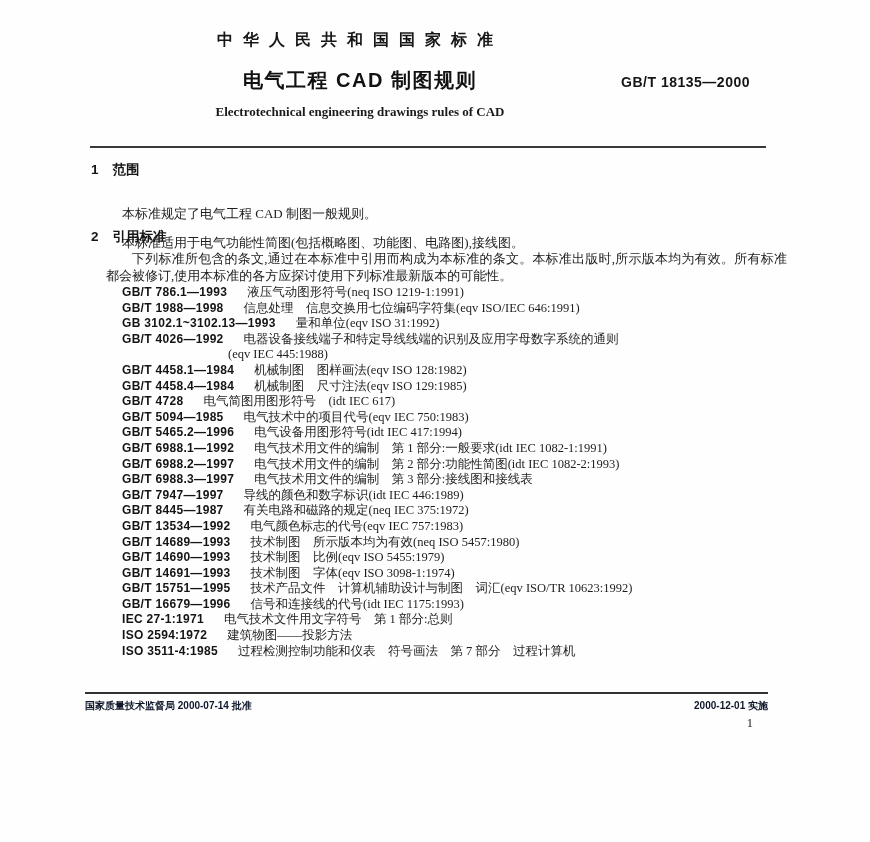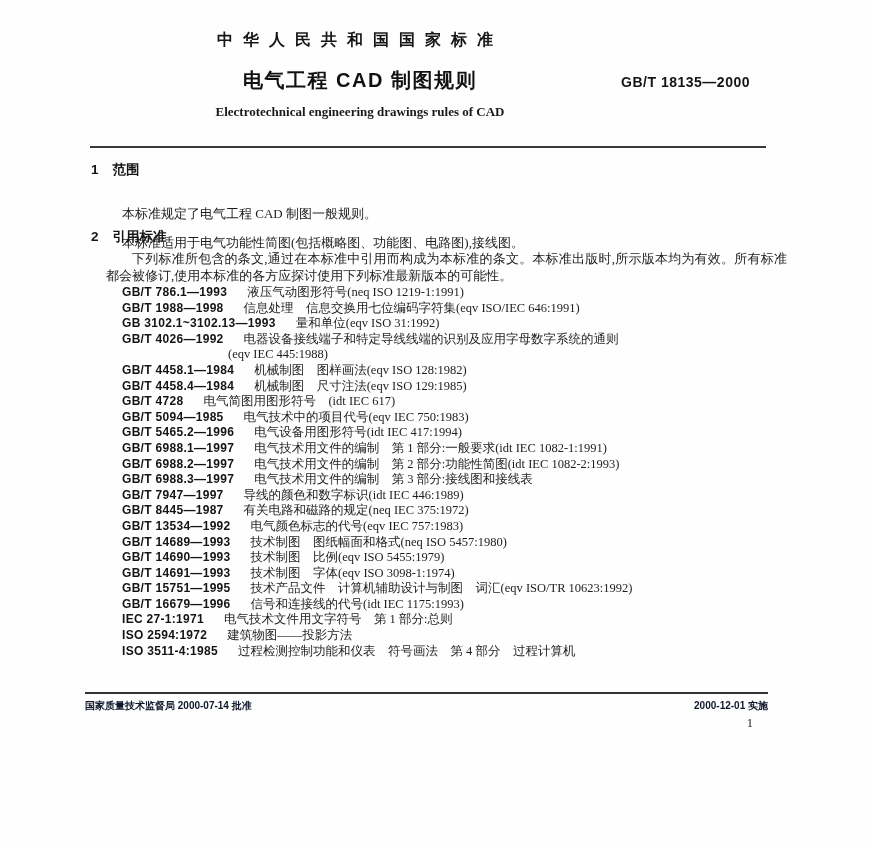--- a/index.html
+++ b/index.html
@@ -180,21 +180,21 @@
       </div>
 
       <div class="std-entry">
         <div class="std-line">
           <span class="std-code">GB/T 5465.2—1996</span><span class="std-title">电气设备用图形符号(idt IEC 417:1994)</span>
         </div>
       </div>
 
       <div class="std-entry">
         <div class="std-line">
-          <span class="std-code">GB/T 6988.1—1997</span><span class="std-title">电气技术用文件的编制　第 1 部分:一般要求(idt IEC 1082-1:1991)</span>
+          <span class="std-code">GB/T 6988.1—1992</span><span class="std-title">电气技术用文件的编制　第 1 部分:一般要求(idt IEC 1082-1:1991)</span>
         </div>
       </div>
 
       <div class="std-entry">
         <div class="std-line">
           <span class="std-code">GB/T 6988.2—1997</span><span class="std-title">电气技术用文件的编制　第 2 部分:功能性简图(idt IEC 1082-2:1993)</span>
         </div>
       </div>
 
       <div class="std-entry">
@@ -217,21 +217,21 @@
 
 
       <div class="std-entry">
         <div class="std-line">
           <span class="std-code">GB/T 13534—1992</span><span class="std-title">电气颜色标志的代号(eqv IEC 757:1983)</span>
         </div>
       </div>
 
       <div class="std-entry">
         <div class="std-line">
-          <span class="std-code">GB/T 14689—1993</span><span class="std-title">技术制图　图纸幅面和格式(neq ISO 5457:1980)</span>
+          <span class="std-code">GB/T 14689—1993</span><span class="std-title">技术制图　所示版本均为有效(neq ISO 5457:1980)</span>
         </div>
       </div>
 
       <div class="std-entry">
         <div class="std-line">
           <span class="std-code">GB/T 14690—1993</span><span class="std-title">技术制图　比例(eqv ISO 5455:1979)</span>
         </div>
       </div>
 
       <div class="std-entry">
@@ -259,21 +259,21 @@
       </div>
 
       <div class="std-entry">
         <div class="std-line">
           <span class="std-code">ISO 2594:1972</span><span class="std-title">建筑物图——投影方法</span>
         </div>
       </div>
 
       <div class="std-entry">
         <div class="std-line">
-          <span class="std-code">ISO 3511-4:1985</span><span class="std-title">过程检测控制功能和仪表　符号画法　第 4 部分　过程计算机</span>
+          <span class="std-code">ISO 3511-4:1985</span><span class="std-title">过程检测控制功能和仪表　符号画法　第 7 部分　过程计算机</span>
         </div>
       </div>
     </div>
 
   <div class="abs rule-bottom"></div>
 
   <div class="abs footer-row">
     <span>国家质量技术监督局 2000-07-14 批准</span>
     <span>2000-12-01 实施</span>
   </div>

